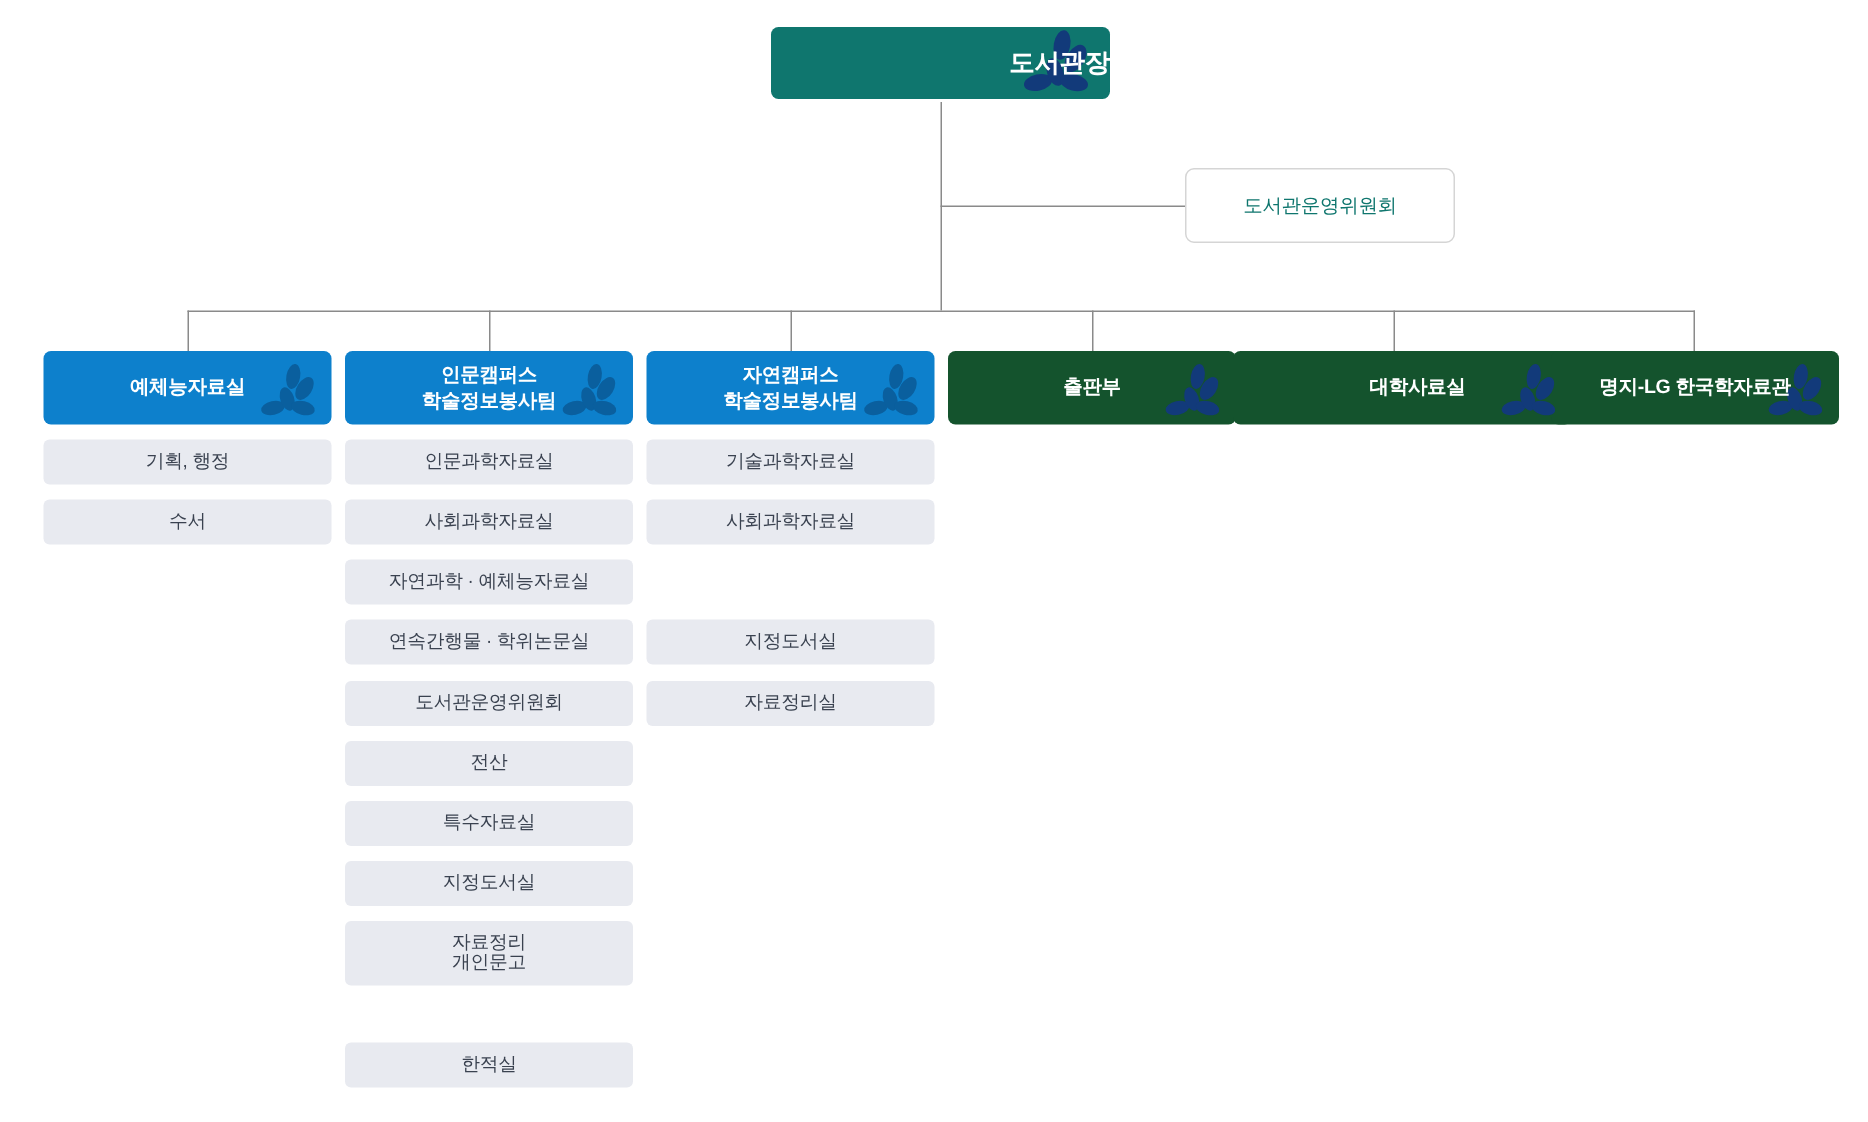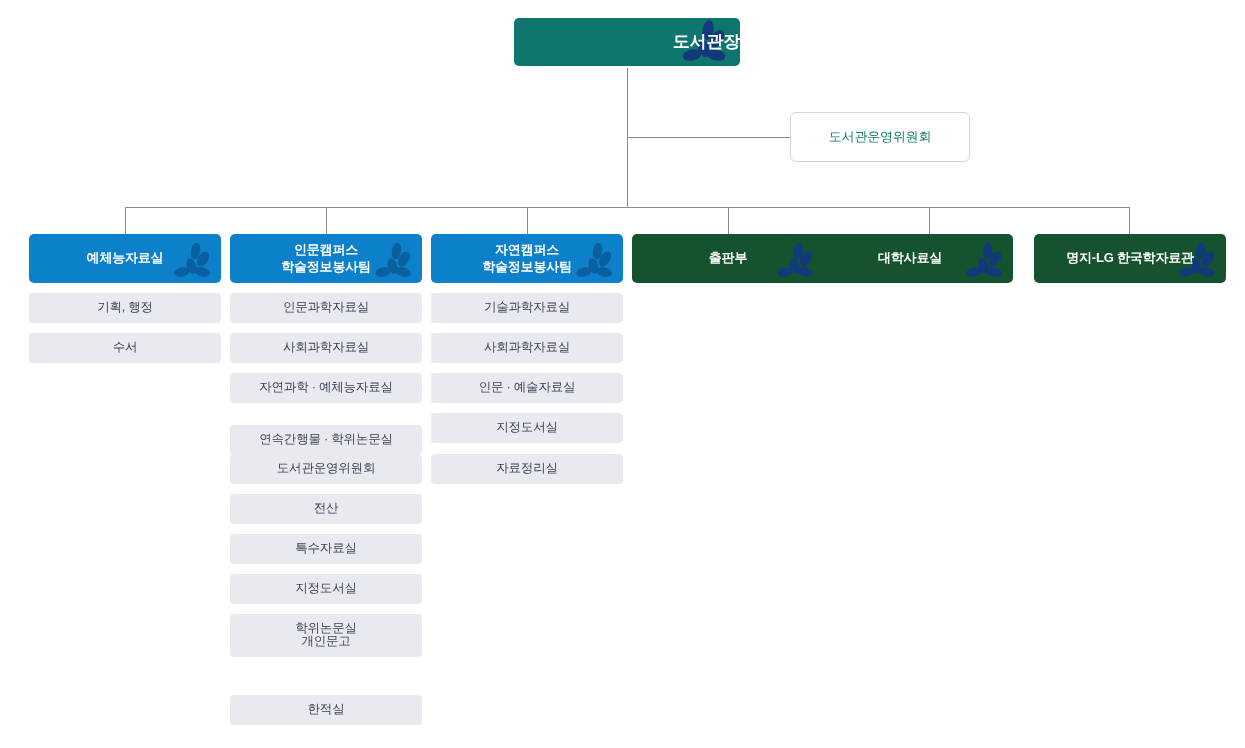--- a/index.html
+++ b/index.html
@@ -130,37 +130,37 @@
   </div>
   <div class="node node-sub" style="left:230px; top:293px; width:192px; height:30px;">
     <span class="label">인문과학자료실</span>
   </div>
   <div class="node node-sub" style="left:230px; top:333px; width:192px; height:30px;">
     <span class="label">사회과학자료실</span>
   </div>
   <div class="node node-sub" style="left:230px; top:373px; width:192px; height:30px;">
     <span class="label">자연과학 · 예체능자료실</span>
   </div>
-  <div class="node node-sub" style="left:230px; top:413px; width:192px; height:30px;margin-top:12px;">
+  <div class="node node-sub" style="left:230px; top:413px; width:192px; height:30px;">
     <span class="label">연속간행물 · 학위논문실</span>
   </div>
   <div class="node node-sub" style="left:230px; top:454px; width:192px; height:30px;">
     <span class="label">도서관운영위원회</span>
   </div>
   <div class="node node-sub" style="left:230px; top:494px; width:192px; height:30px;">
     <span class="label">전산</span>
   </div>
   <div class="node node-sub" style="left:230px; top:534px; width:192px; height:30px;">
     <span class="label">특수자료실</span>
   </div>
   <div class="node node-sub" style="left:230px; top:574px; width:192px; height:30px;">
     <span class="label">지정도서실</span>
   </div>
   <div class="node node-sub" style="left:230px; top:614px; width:192px; height:30px;">
-    <span class="label">학위논문실</span>
+    <span class="label">자료정리</span>
   </div>
   <div class="node node-sub" style="left:230px; top:627px; width:192px; height:30px;">
     <span class="label">개인문고</span>
   </div>
   <div class="node node-sub" style="left:230px; top:695px; width:192px; height:30px;">
     <span class="label">한적실</span>
   </div>
 
   <div class="node node-dept-blue" style="left:431px; top:234px; width:192px; height:49px;">
     <svg class="leaf" viewBox="0 0 44 40">
@@ -174,44 +174,41 @@
     </svg>
     <span class="label">자연캠퍼스
 학술정보봉사팀</span>
   </div>
   <div class="node node-sub" style="left:431px; top:293px; width:192px; height:30px;">
     <span class="label">기술과학자료실</span>
   </div>
   <div class="node node-sub" style="left:431px; top:333px; width:192px; height:30px;">
     <span class="label">사회과학자료실</span>
   </div>
-  <div class="node node-sub" style="left:431px; top:373px; width:192px; height:30px;">
-    <span class="label">인문 · 예술자료실</span>
-  </div>
   <div class="node node-sub" style="left:431px; top:413px; width:192px; height:30px;">
     <span class="label">지정도서실</span>
   </div>
   <div class="node node-sub" style="left:431px; top:454px; width:192px; height:30px;">
     <span class="label">자료정리실</span>
   </div>
 
   <div class="node node-dept-navy" style="left:632px; top:234px; width:192px; height:49px;">
     <svg class="leaf" viewBox="0 0 44 40">
       <g fill="#123a7a">
         <ellipse cx="11" cy="33" rx="8" ry="4.6" transform="rotate(-12 11 33)"></ellipse>
         <ellipse cx="20.5" cy="27" rx="4.6" ry="8" transform="rotate(-18 20.5 27)"></ellipse>
         <ellipse cx="31" cy="33" rx="8" ry="4.6" transform="rotate(14 31 33)"></ellipse>
         <ellipse cx="32" cy="20" rx="5" ry="8.4" transform="rotate(32 32 20)"></ellipse>
         <ellipse cx="24.5" cy="12" rx="4.6" ry="8.4" transform="rotate(10 24.5 12)"></ellipse>
       </g>
     </svg>
     <span class="label">출판부</span>
   </div>
 
-  <div class="node node-dept-navy" style="left:787px; top:234px; width:226px; height:49px;padding-left:20px;">
+  <div class="node node-dept-navy" style="left:822px; top:234px; width:226px; height:49px;padding-left:20px;">
     <svg class="leaf" viewBox="0 0 44 40">
       <g fill="#123a7a">
         <ellipse cx="11" cy="33" rx="8" ry="4.6" transform="rotate(-12 11 33)"></ellipse>
         <ellipse cx="20.5" cy="27" rx="4.6" ry="8" transform="rotate(-18 20.5 27)"></ellipse>
         <ellipse cx="31" cy="33" rx="8" ry="4.6" transform="rotate(14 31 33)"></ellipse>
         <ellipse cx="32" cy="20" rx="5" ry="8.4" transform="rotate(32 32 20)"></ellipse>
         <ellipse cx="24.5" cy="12" rx="4.6" ry="8.4" transform="rotate(10 24.5 12)"></ellipse>
       </g>
     </svg>
     <span class="label">대학사료실</span>

